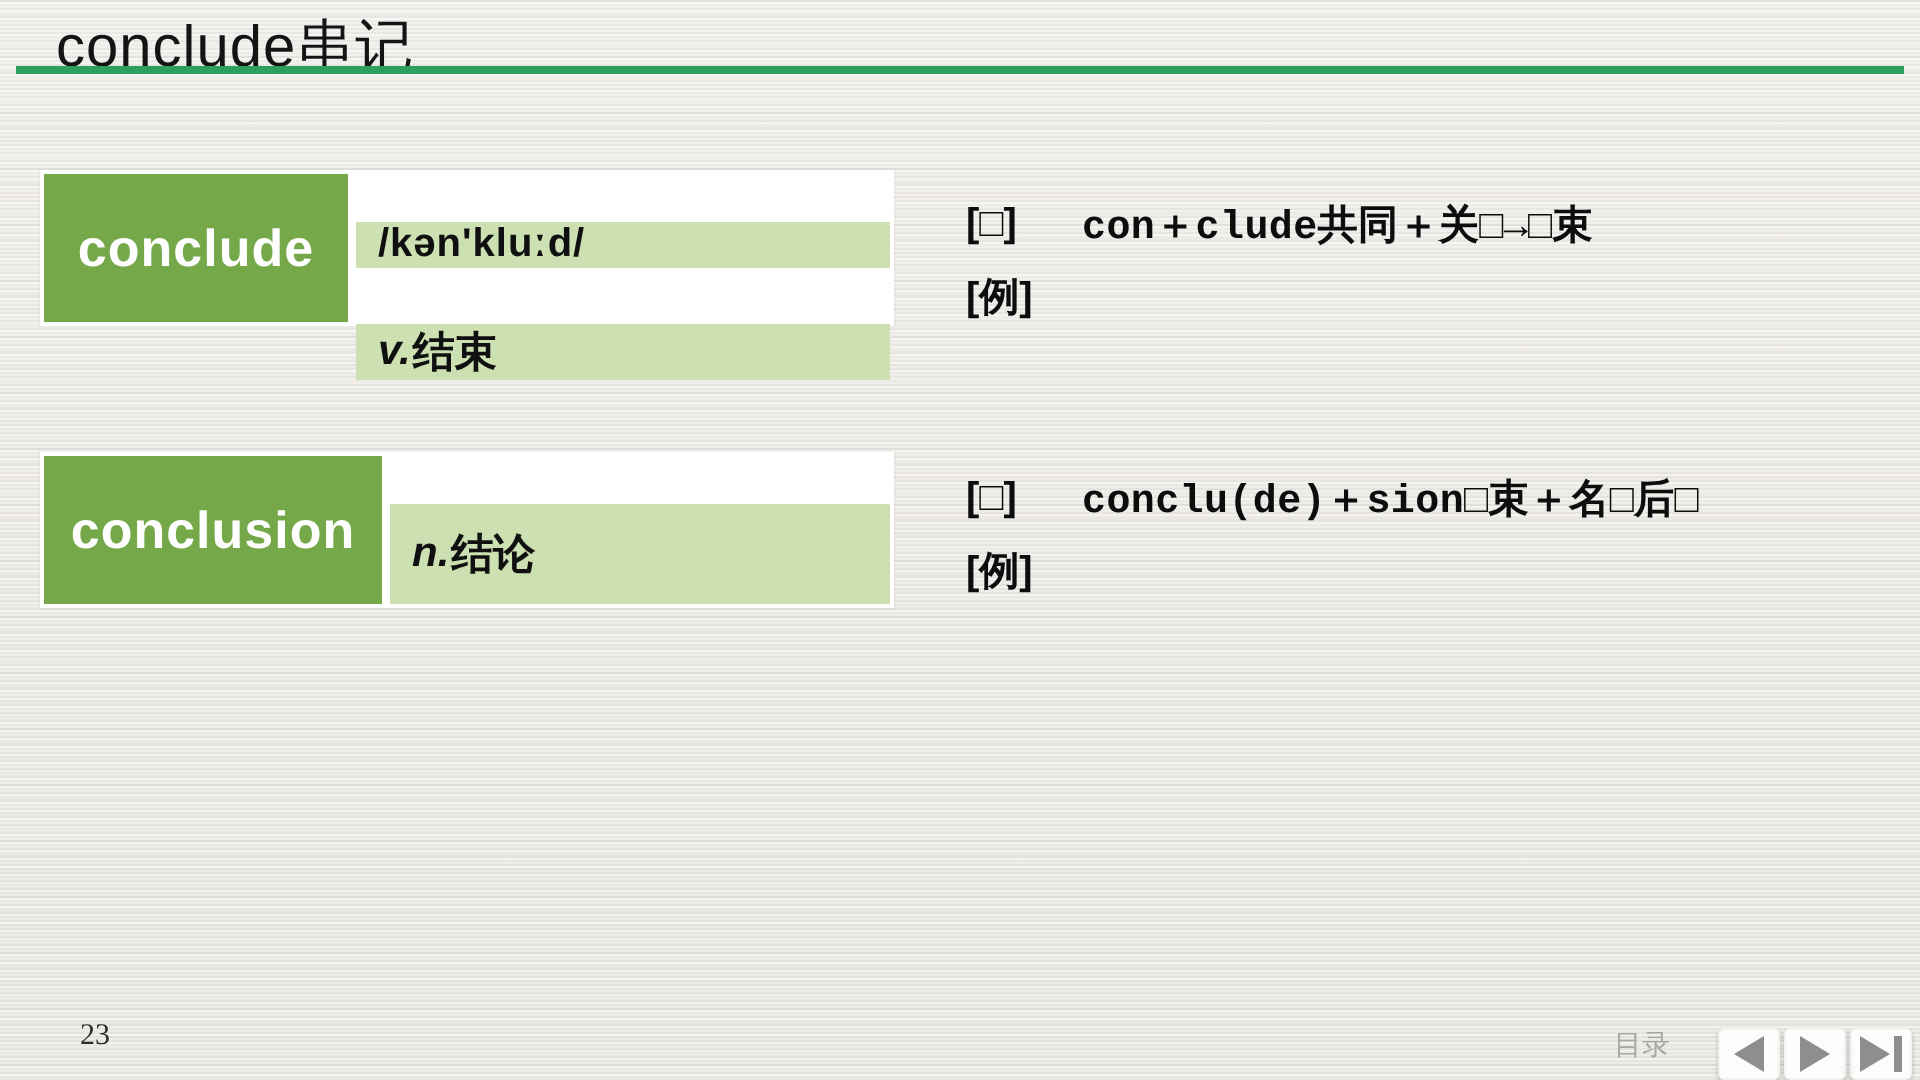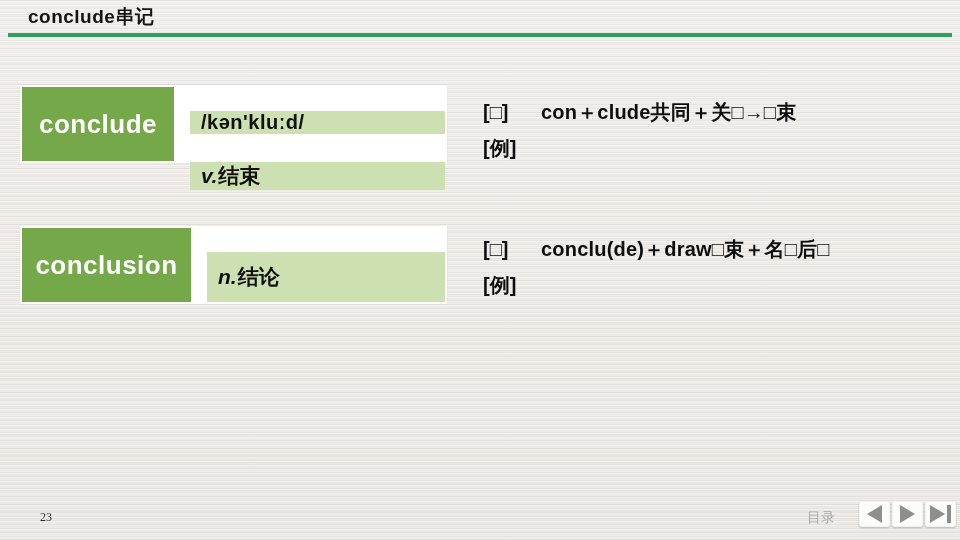--- a/index.html
+++ b/index.html
@@ -19,31 +19,31 @@
         rgba(255,255,255,0.0) 3px, rgba(255,255,255,0.0) 4px),
       repeating-linear-gradient(180deg,
         rgba(120,112,104,0.05) 0px, rgba(120,112,104,0.05) 1px,
         transparent 1px, transparent 7px),
       linear-gradient(180deg,#f3f1ee 0%,#efede9 55%,#ecebe7 100%);
   }
 
   
   .title {
     position:absolute; left:28px; top:4px;
-    font-size:19px; font-weight:700; color:#141414; letter-spacing:0.5px;
+    font-size:29px; font-weight:400; color:#141414; letter-spacing:0.5px;
   }
   .rule {
     position:absolute; left:8px; top:33px; width:944px; height:4px;
     background:#2da05f;
   }
 
   
   .card {
     position:absolute; left:20px; width:427px; height:78px;
-    background:#ffffff; display:flex; padding:2px; gap:16px;
+    background:#ffffff; display:flex; padding:2px; gap:4px;
     box-shadow:0 0 0 1px rgba(0,0,0,0.02);
   }
   .card1 { top:85px; }
   .card2 { top:226px; }
   .word-cell {
     background:#74a848; color:#ffffff;
     display:flex; align-items:center; justify-content:center;
     font-size:26px; font-weight:700; letter-spacing:0.5px;
     flex:0 0 auto;
   }
@@ -62,32 +62,32 @@
   .notes { position:absolute; left:483px; width:470px; }
   .notes1 { top:94px; }
   .notes2 { top:231px; }
   .note-line { height:36px; display:flex; align-items:center; }
   .note-tag {
     flex:0 0 58px; font-size:20px; font-weight:700; color:#0d0d0d;
     white-space:pre;
   }
   .note-text {
     font-size:20px; font-weight:700; color:#0d0d0d;
-    white-space:pre; word-spacing:5px; letter-spacing:0.2px;
+    white-space:pre; word-spacing:5px; letter-spacing:0.2px;font-family:Liberation Mono, monospace;
   }
 
   
   .page-num {
     position:absolute; left:40px; top:510px;
     font-family:"Liberation Serif","DejaVu Serif",serif;
-    font-size:12px; color:#2e2e2e;
+    font-size:15px; color:#2e2e2e;
   }
   .footer-right {
-    position:absolute; right:4px; bottom:13px;
-    display:flex; align-items:flex-end;margin-left:20px;
+    position:absolute; right:4px; bottom:0;
+    display:flex; align-items:flex-start;margin-left:20px;
   }
   .toc {
     font-size:14px; color:#a9a7a3; margin-right:22px; cursor:pointer;
   }
   .nav-btn {
     width:31px; height:26px; margin-left:2px;
     background:#fcfcfb; border:none; border-radius:3px;
     box-shadow:0 1px 2px rgba(0,0,0,0.22), inset 0 0 0 1px rgba(0,0,0,0.04);
     display:inline-flex; align-items:center; justify-content:center;
     cursor:pointer;
@@ -138,21 +138,21 @@
       <div class="row meaning">
         <span class="pos">n.</span>
           <span>结论</span>
       </div>
     </div>
   </section>
 
   <div class="notes notes2">
     <div class="note-line">
       <span class="note-tag">[□]</span>
-      <span class="note-text">conclu(de)＋draw□束＋名□后□</span>
+      <span class="note-text">conclu(de)＋sion□束＋名□后□</span>
     </div>
     <div class="note-line">
       <span class="note-tag">[例]</span>
     </div>
   </div>
 
   <div class="page-num">23</div>
 
   <div class="footer-right">
     <span class="toc">目录</span>

